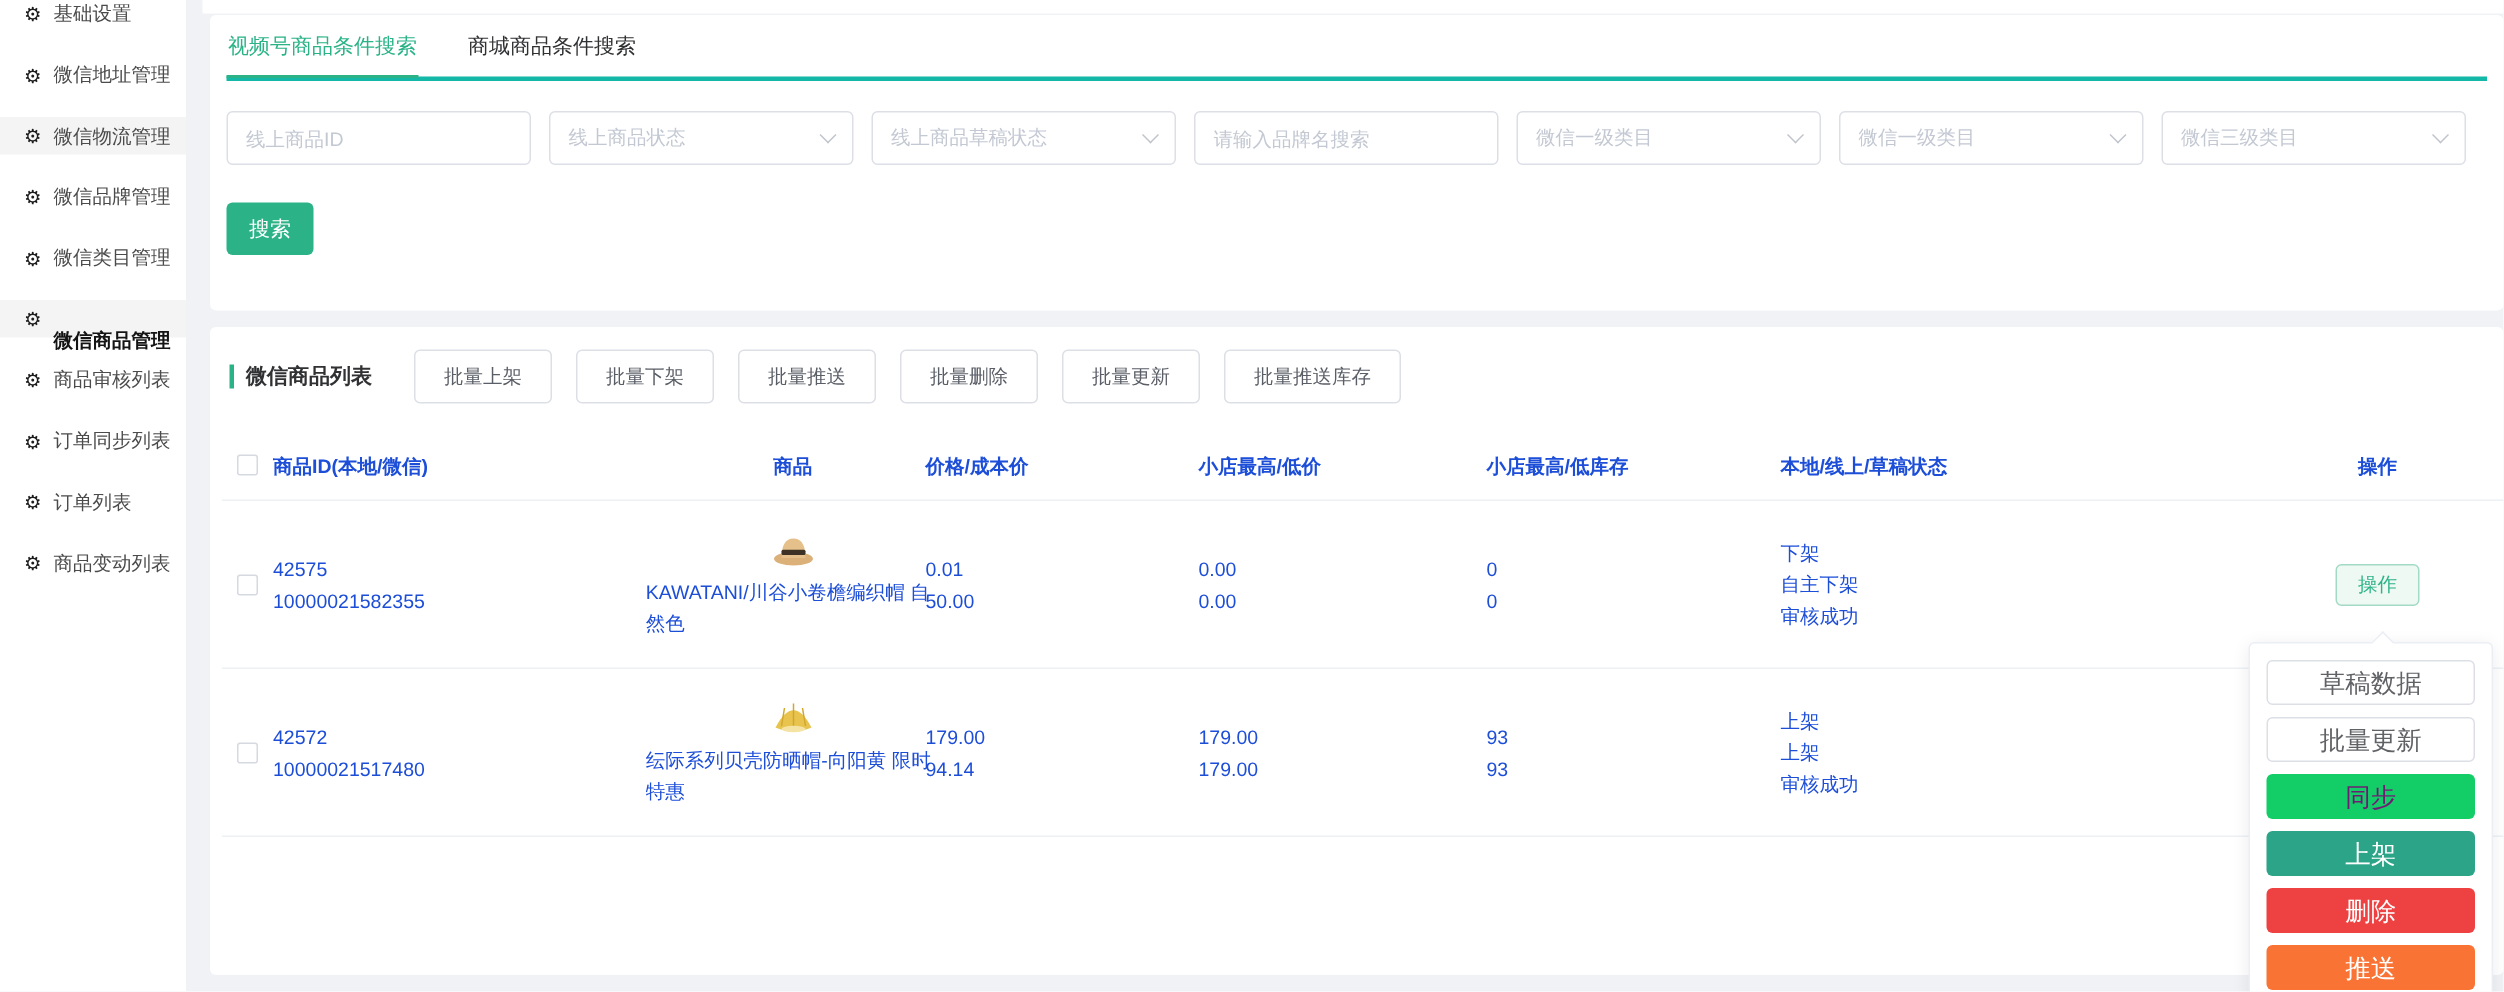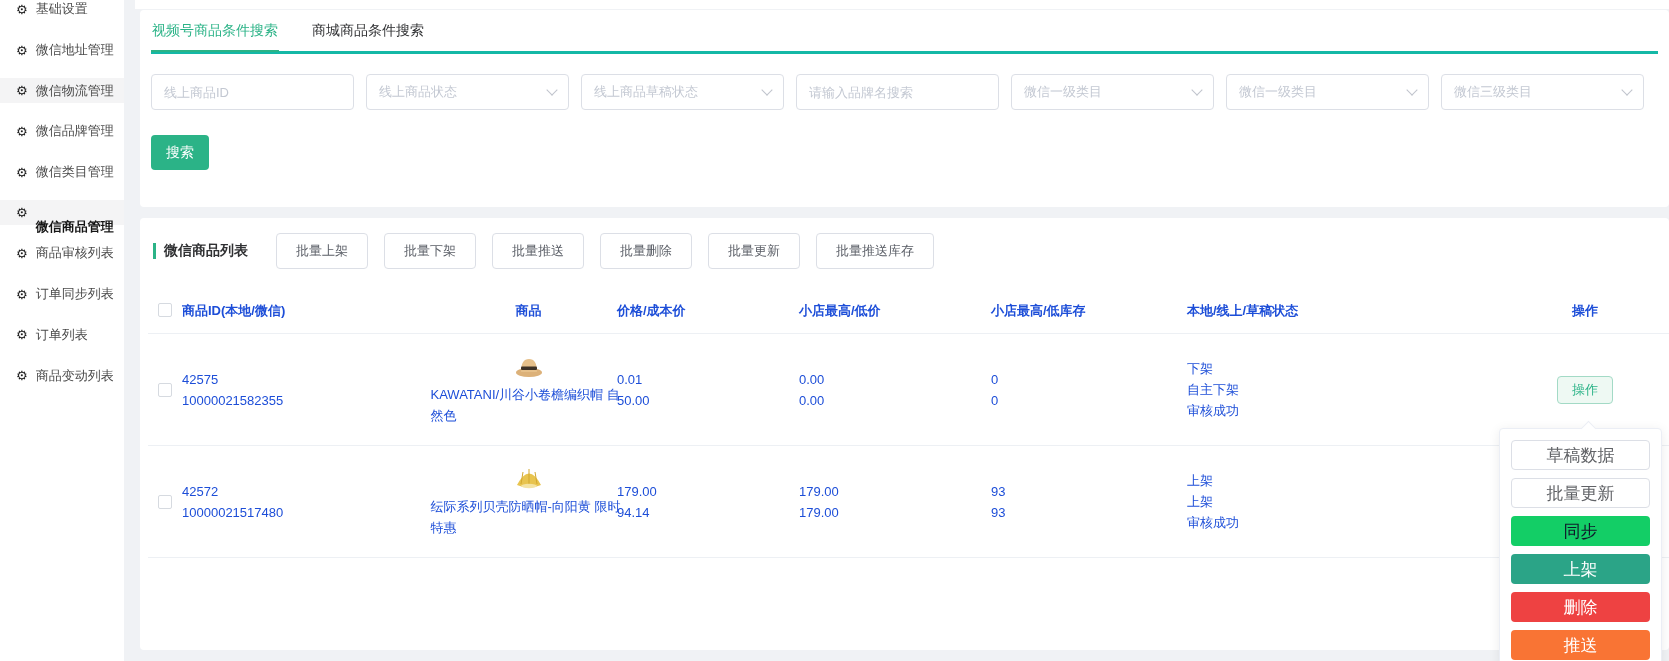--- a/index.html
+++ b/index.html
@@ -105,21 +105,21 @@
     content:""; position:absolute; top:-6px; left:83px; width:10px; height:10px;
     background:#fff; transform:rotate(45deg);
     border-left:1px solid #ebeef5; border-top:1px solid #ebeef5;
   }
   .pop-btn {
     display:block; width:100%; height:30px; margin-bottom:8px; border-radius:4px;
     font-size:17px; cursor:pointer; border:1px solid transparent;
     font-family:"Liberation Sans","DejaVu Sans",sans-serif;
   }
   .pop-btn.plain { background:#fff; border-color:#dcdfe6; color:#606266; }
-  .pop-btn.green  { background:#13ce66; color:#0f172a; border:none; }
+  .pop-btn.green  { background:#13ce66; color:#701a75; border:none; }
   .pop-btn.teal   { background:#2ba487; color:#fff; border:none; }
   .pop-btn.red    { background:#ee4242; color:#fff; border:none; }
   .pop-btn.orange { background:#f97434; color:#fff; border:none; }
 </style>
 </head>
 <body>
 
 <aside class="sidebar">
   <div class="side-list">
     <div class="side-item">

